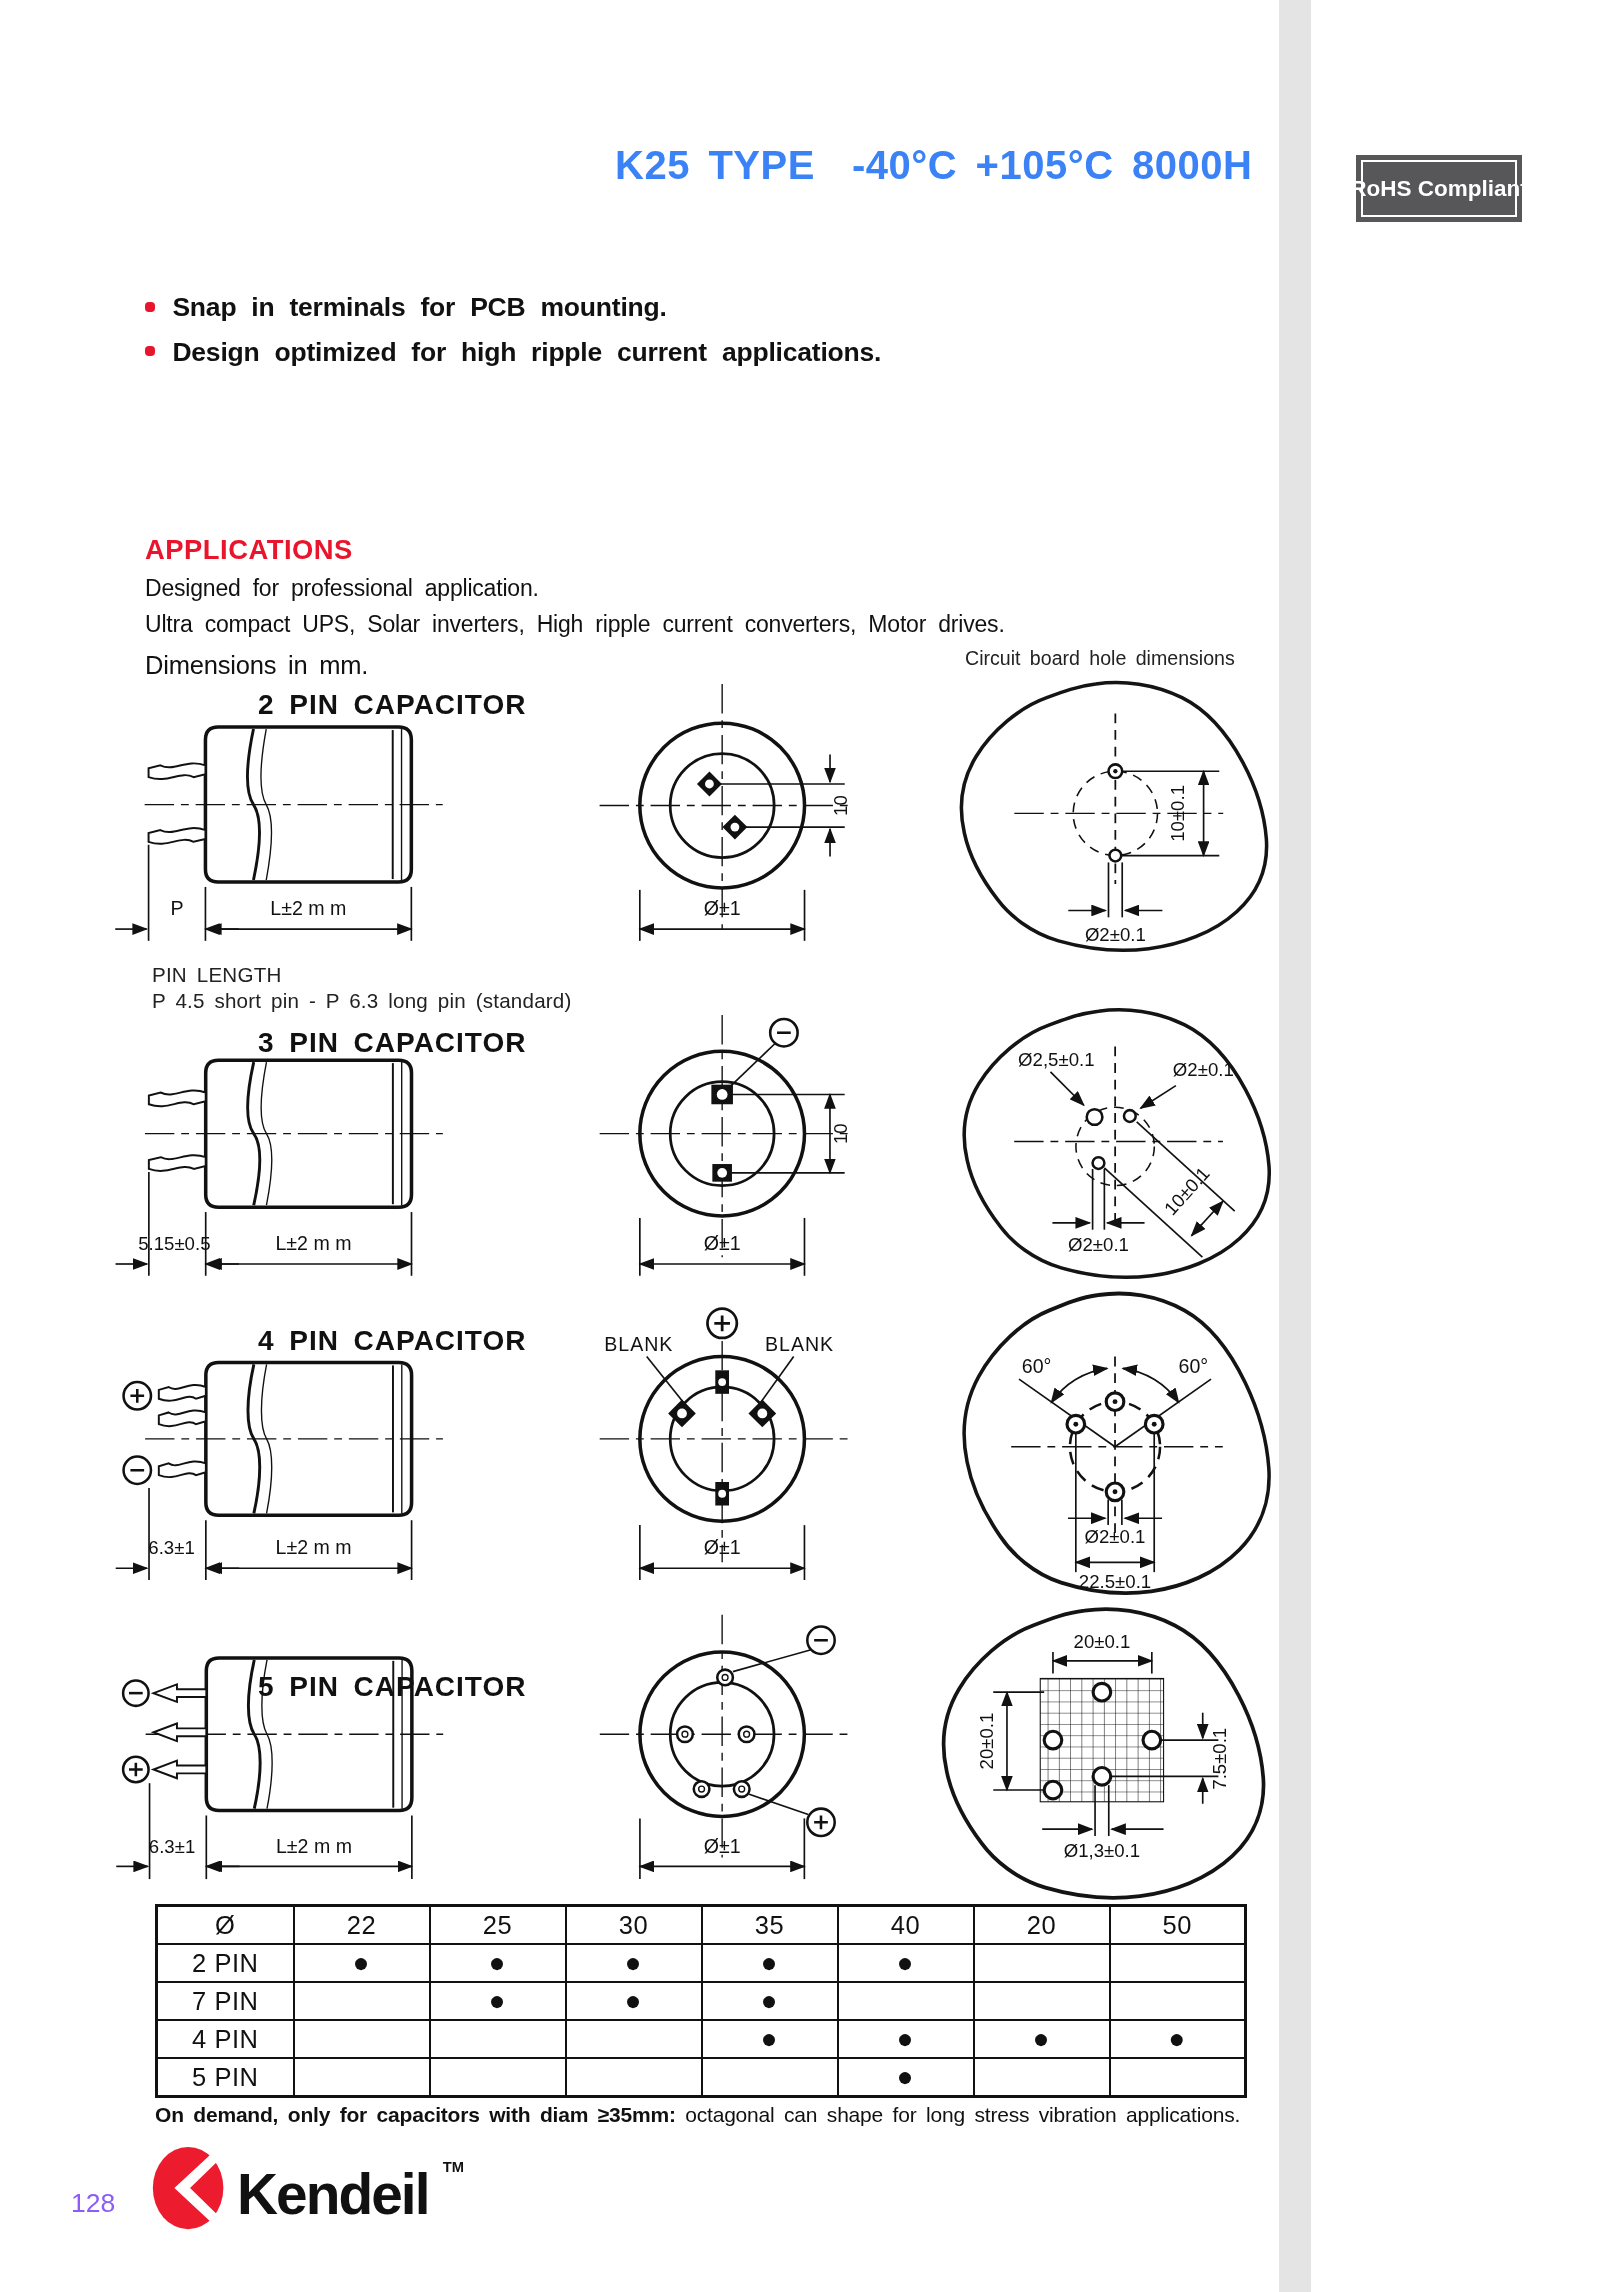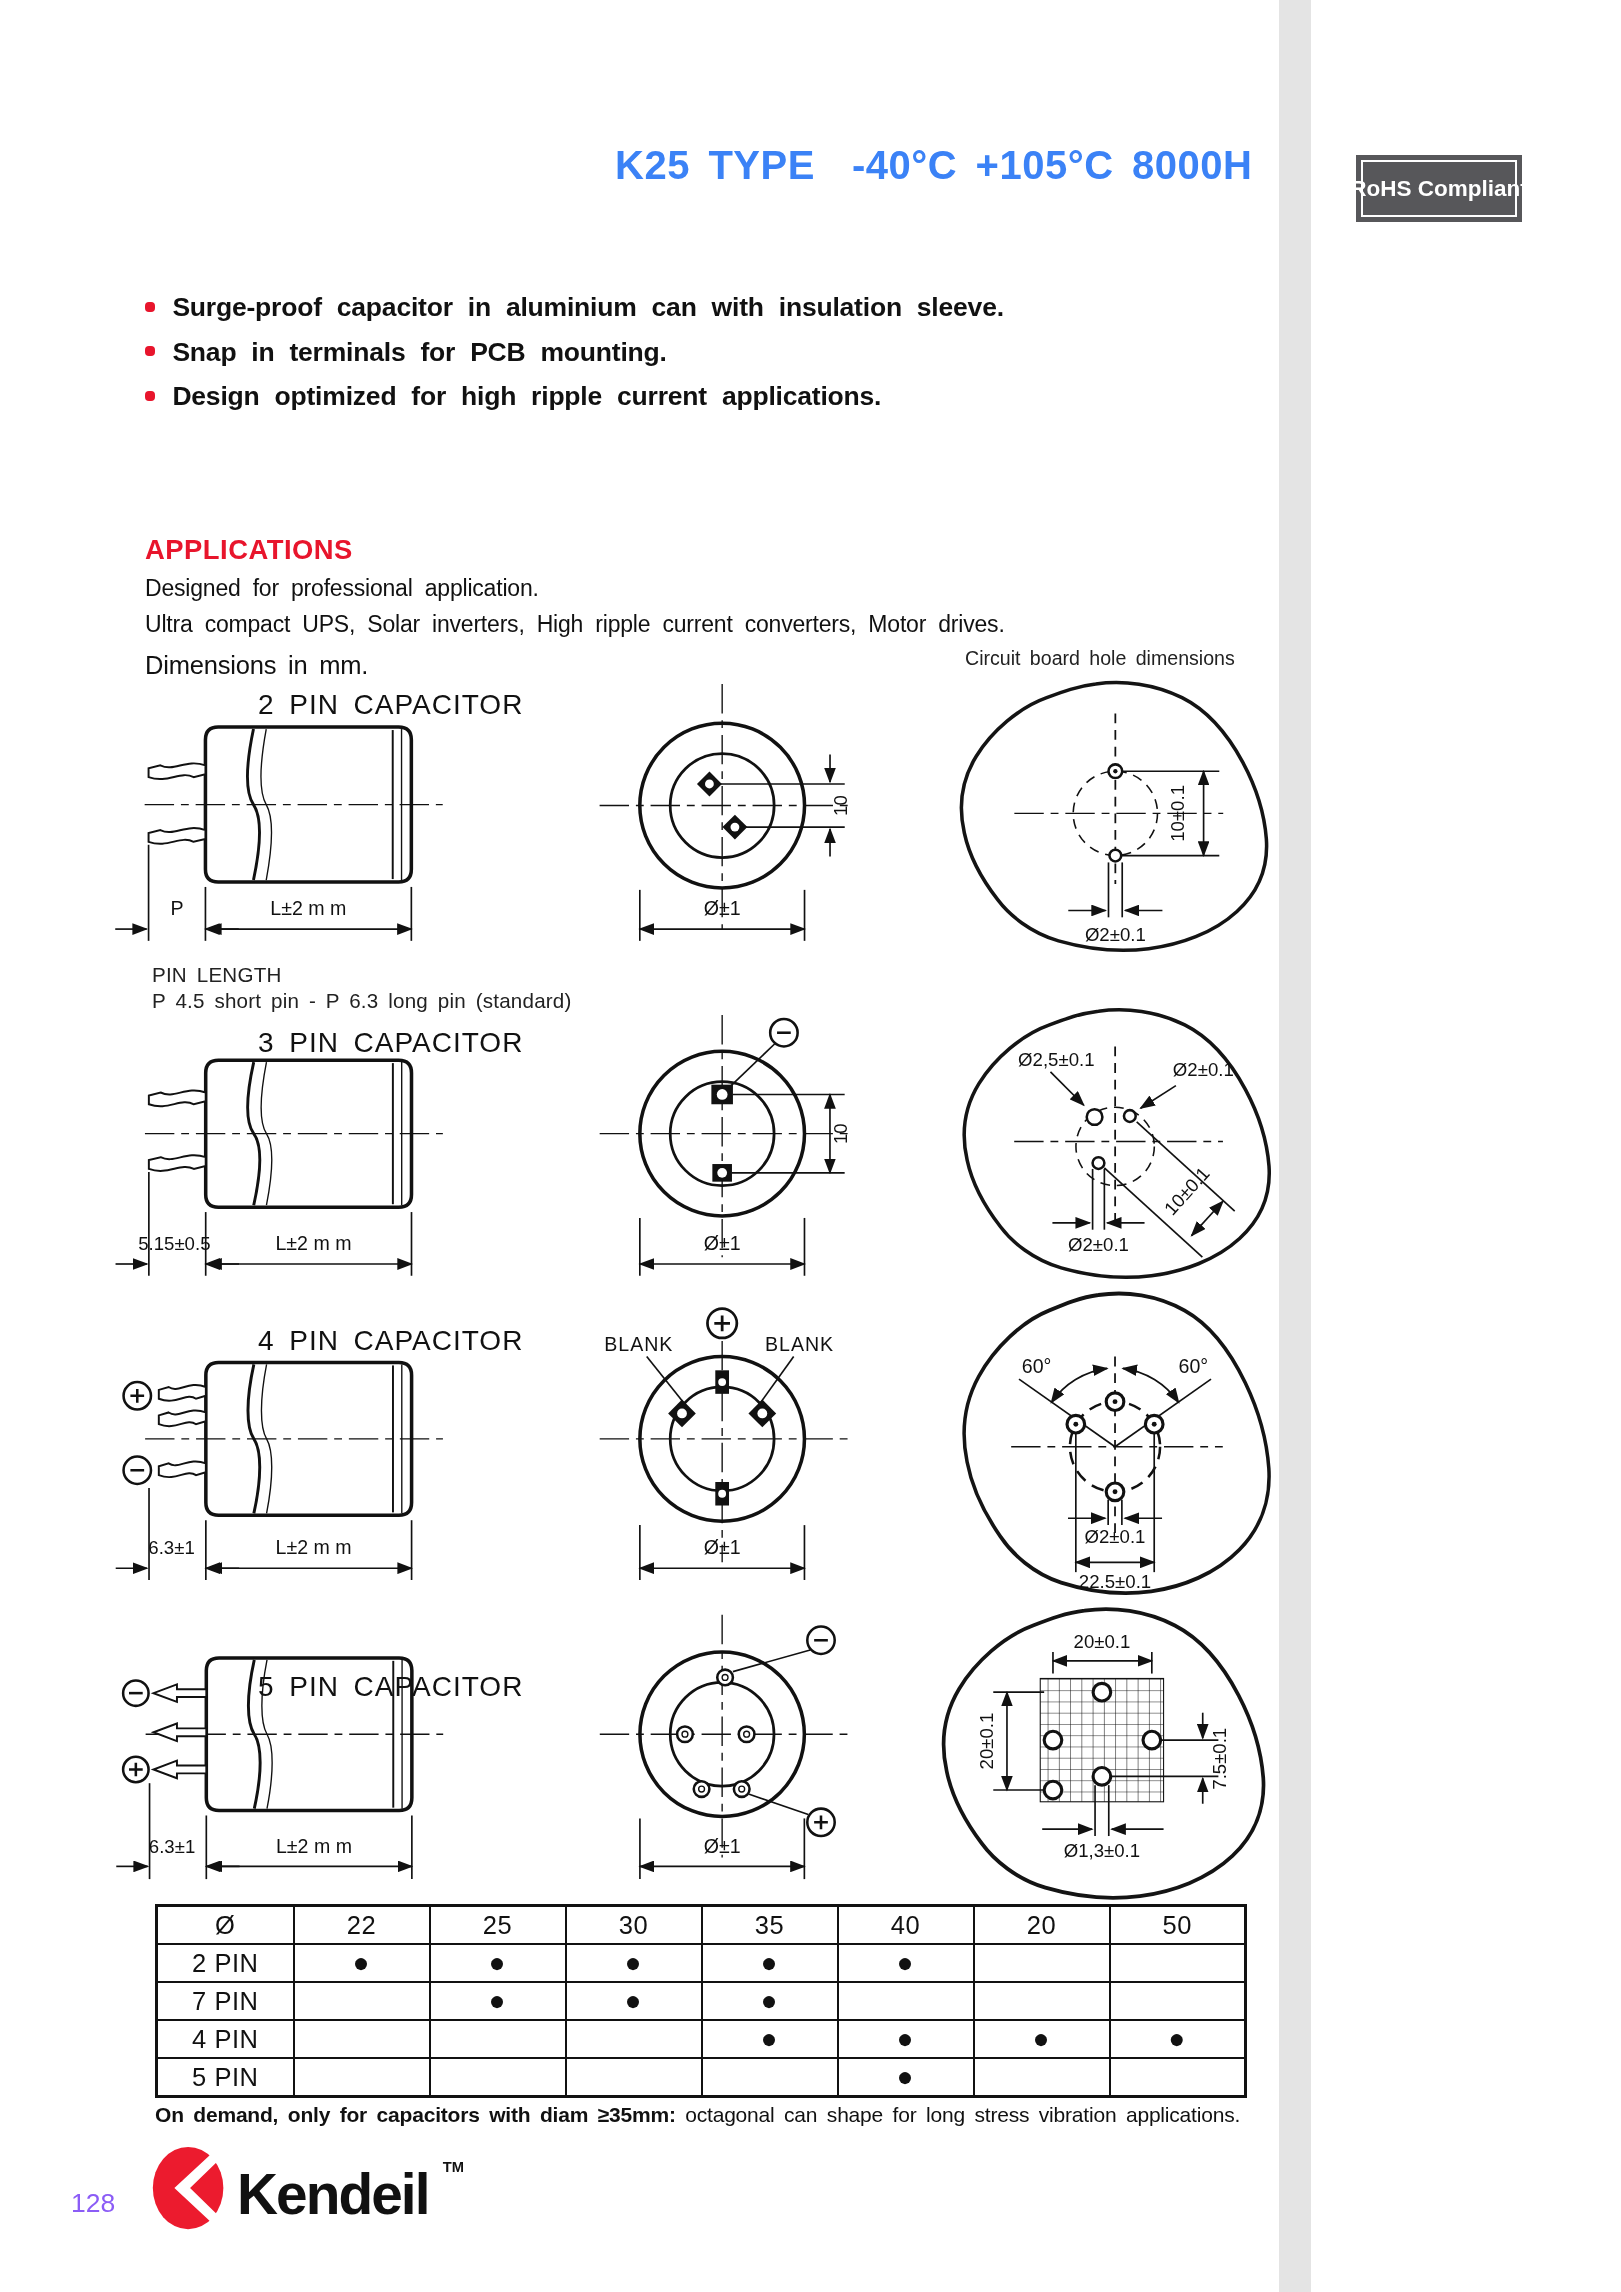--- a/index.html
+++ b/index.html
@@ -19,21 +19,21 @@
   
   .features{left:145px;top:292px;}
   .feature{display:flex;align-items:flex-start;margin-bottom:13.7px;font-size:26.5px;
     font-weight:bold;word-spacing:7.8px;letter-spacing:-0.2px;}
   .fdot{width:9.8px;height:9.8px;border-radius:3.9px;background:#e8152c;margin:9.8px 17.6px 0 0;flex:none;}
   
   .apps-head{left:145px;top:534px;font-size:27.4px;font-weight:bold;color:#e8152c;letter-spacing:0.5px;}
   .apps-body{left:145px;top:570px;font-size:23px;line-height:36px;word-spacing:5.9px;letter-spacing:-0.2px;}
   .dims-note{left:145px;top:651px;font-size:25.5px;word-spacing:4.9px;letter-spacing:-0.2px;}
   .board-note{left:965px;top:647px;font-size:19.6px;word-spacing:3.9px;color:#222;}
-  .sec-head{left:258px;font-size:28px;font-weight:normal;letter-spacing:1px;word-spacing:5.9px;white-space:nowrap;}
+  .sec-head{left:258px;font-size:28px;font-weight:bold;letter-spacing:1px;word-spacing:5.9px;white-space:nowrap;}
   .pinlen{left:152px;top:962px;font-size:20.6px;line-height:25.5px;color:#222;letter-spacing:0.2px;word-spacing:3.9px;}
   
   .spec-table{position:absolute;left:155px;top:1904px;z-index:2;border-collapse:collapse;
     table-layout:fixed;border:3.9px solid #111;}
   .spec-table td,.spec-table th{border:2.5px solid #111;height:36px;padding:0;margin:0;
     text-align:center;vertical-align:middle;font-weight:normal;font-size:25.5px;letter-spacing:0.5px;}
   .spec-table .dotcell span{font-size:28px;line-height:0;}
   .footnote{left:155px;top:2103px;font-size:21px;letter-spacing:-0.2px;word-spacing:3.9px;white-space:nowrap;}
   .footnote .fn-strong{font-weight:bold;}
   .page-num{left:71px;top:2188px;font-size:26.5px;color:#8b5cf6;}
@@ -404,24 +404,20 @@
 
 <div class="abs z2 doc-title">K25 TYPE  -40°C +105°C 8000H</div>
 
 <div class="abs z2 rohs">
   <div class="rohs-inner">RoHS Compliant</div>
 </div>
 
 <div class="abs z2 features">
   <div class="feature">
     <span class="fdot"></span>
-    <span>Surge-proof capacitor in aluminium can with insulation sleeve.</span>
-  </div>
-  <div class="feature">
-    <span class="fdot"></span>
     <span>Snap in terminals for PCB mounting.</span>
   </div>
   <div class="feature">
     <span class="fdot"></span>
     <span>Design optimized for high ripple current applications.</span>
   </div>
 </div>
 
 <div class="abs z2 apps-head">APPLICATIONS</div>
 <div class="abs z2 apps-body">

